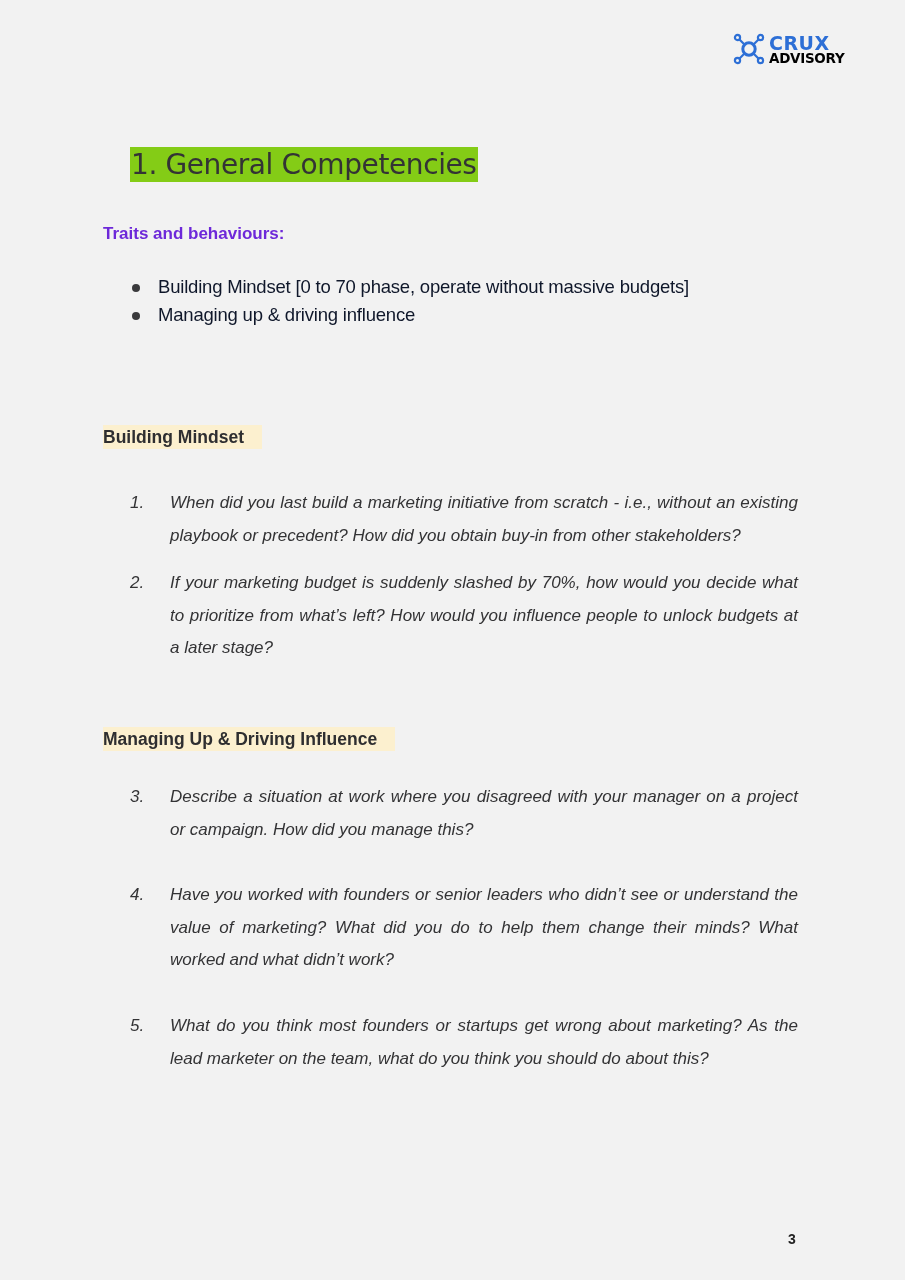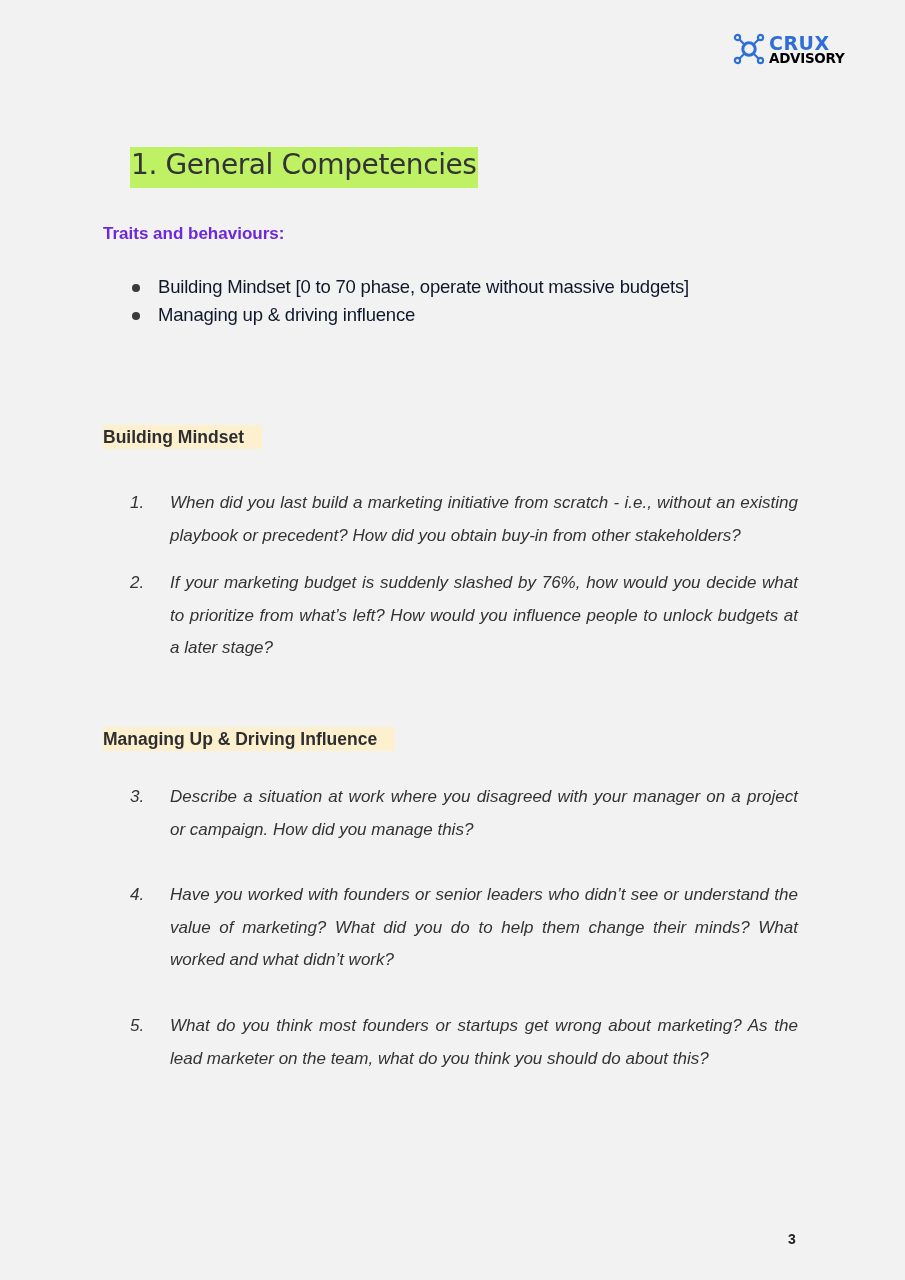--- a/index.html
+++ b/index.html
@@ -7,21 +7,21 @@
       width: 905px; height: 1280px; position: relative; overflow: hidden;
       background: #f2f2f2; color: #333335;
       font-family: "Liberation Sans", sans-serif;
     }
     .logo { position: absolute; left: 733px; top: 33px; display: flex; align-items: flex-end; }
     .logo svg { width: 32px; height: 32px; }
     .logo-text { margin-left: 4px; line-height: 1; }
     .logo-crux { font-family: "DejaVu Sans", sans-serif; font-weight: bold; font-size: 19px; color: #2d6fd6; letter-spacing: 0.5px; display:block; margin-top:-2px; }
     .logo-adv { font-family: "DejaVu Sans", sans-serif; font-weight: bold; font-size: 13.5px; color: #000000; display:block; margin-top: -1px; letter-spacing: -0.3px; }
 
-    .h1 { position: absolute; left: 130px; top: 147px; height: 41px; padding: 0 1px; background: #bef264;
+    .h1 { position: absolute; left: 130px; top: 147px; height: 35px; padding: 0 1px; background: #84cc16;
           font-size: 28px; line-height: 36px; color: #333335; font-family: "DejaVu Sans", sans-serif; letter-spacing: -0.4px; }
     .traits { position: absolute; left: 103px; top: 224px; font-weight: bold; font-size: 17px; color: #6d28d9; }
     .bullets { position: absolute; left: 130px; top: 273px; margin: 0; padding: 0; list-style: none; }
     .bullets li { position: relative; padding-left: 28px; font-size: 18.5px; line-height: 27.5px; color: #0f172a; white-space: nowrap; letter-spacing: -0.2px; }
     .bullets li .dot { position: absolute; left: 2px; top: 11px; width: 8px; height: 8px; border-radius: 50%; background: #3a3a3c; }
 
     .section-title { position: absolute; left: 103px; height: 24px; line-height: 24px; background: #fcf0cf;
                      font-weight: bold; font-size: 17.5px; color: #2e2e30; padding-right: 18px; }
     .q { position: absolute; left: 130px; width: 668px; font-style: italic; font-size: 17px; line-height: 32.5px; color: #333335; }
     .q .num { position: absolute; left: 0; top: 0; }
@@ -61,21 +61,21 @@
 </ul>
 
 <div class="section-title" style="top:425px;">Building Mindset</div>
 
 <div class="q" style="top:487px;">
   <span class="num">1.</span>
   <span class="txt">When did you last build a marketing initiative from scratch - i.e., without an existing playbook or precedent? How did you obtain buy-in from other stakeholders?</span>
 </div>
 <div class="q" style="top:567px;">
   <span class="num">2.</span>
-  <span class="txt">If your marketing budget is suddenly slashed by 76%, how would you decide what to prioritize from what’s left? How would you influence people to unlock budgets at a later stage?</span>
+  <span class="txt">If your marketing budget is suddenly slashed by 70%, how would you decide what to prioritize from what’s left? How would you influence people to unlock budgets at a later stage?</span>
 </div>
 
 <div class="section-title" style="top:727px;">Managing Up &amp; Driving Influence</div>
 
 <div class="q" style="top:781px;">
   <span class="num">3.</span>
   <span class="txt">Describe a situation at work where you disagreed with your manager on a project or campaign. How did you manage this?</span>
 </div>
 <div class="q" style="top:879px;">
   <span class="num">4.</span>

